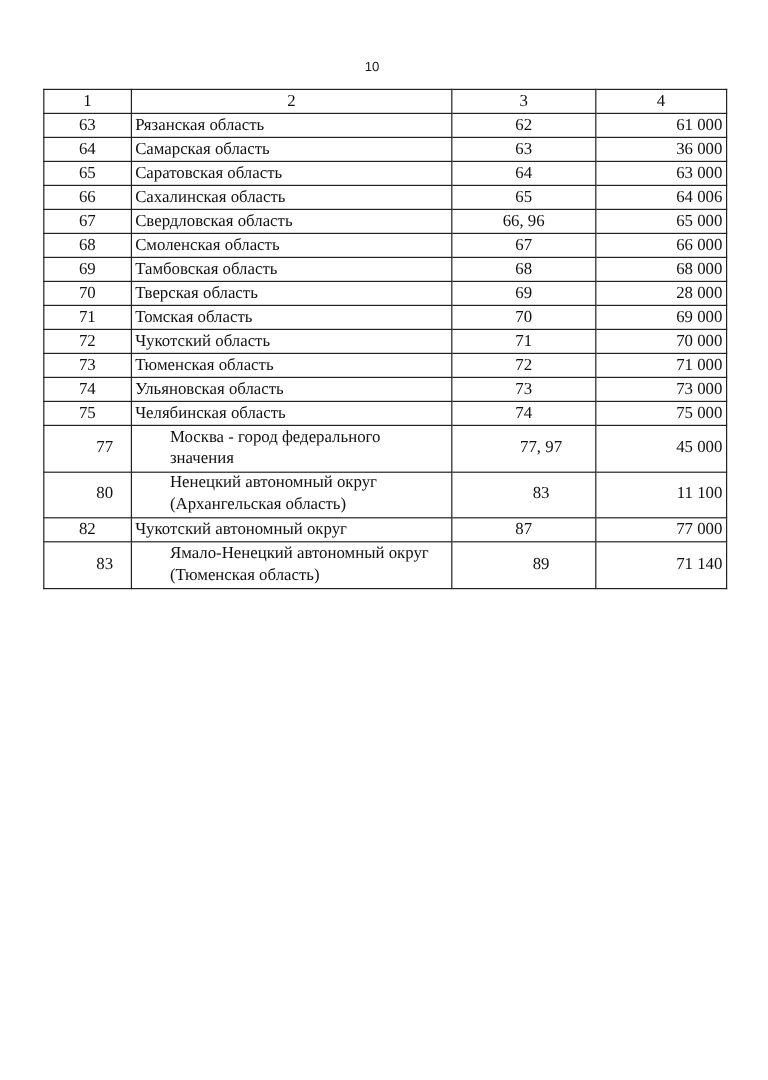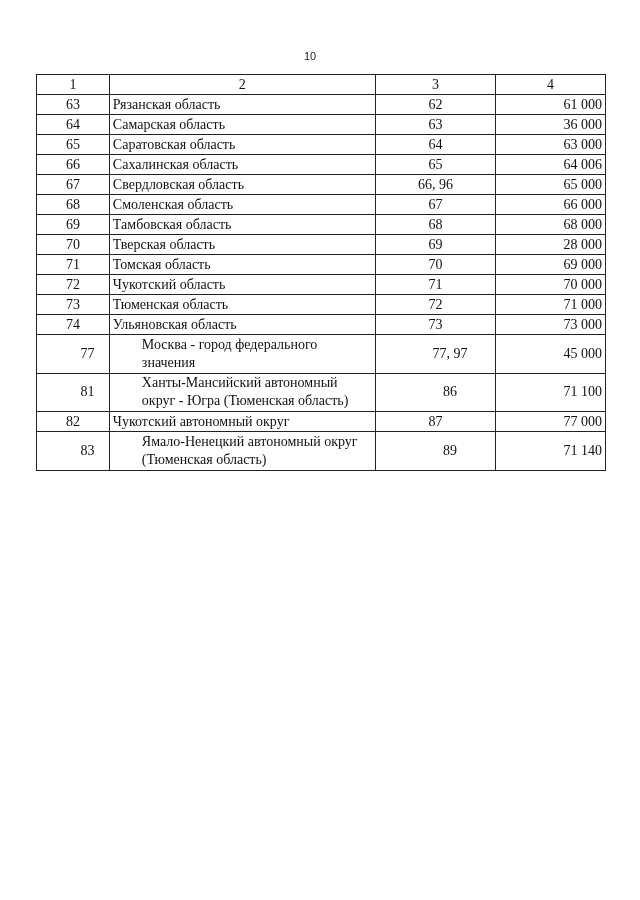--- a/index.html
+++ b/index.html
@@ -102,31 +102,37 @@
         <td class="c2">Тюменская область</td>
         <td class="c3">72</td>
         <td class="c4">71 000</td>
       </tr>
       <tr>
         <td class="c1">74</td>
         <td class="c2">Ульяновская область</td>
         <td class="c3">73</td>
         <td class="c4">73 000</td>
       </tr>
+      <tr>
+        <td class="c1">75</td>
+        <td class="c2">Челябинская область</td>
+        <td class="c3">74</td>
+        <td class="c4">75 000</td>
+      </tr>
       <tr class="tall">
         <td class="c1">77</td>
         <td class="c2">Москва  -  город федерального значения</td>
         <td class="c3">77, 97</td>
         <td class="c4">45 000</td>
       </tr>
       <tr class="tall">
-        <td class="c1">81</td>
-        <td class="c2">Ханты-Мансийский автономный округ  - Югра (Тюменская область)</td>
-        <td class="c3">86</td>
-        <td class="c4">71 100</td>
+        <td class="c1">80</td>
+        <td class="c2">Ненецкий автономный округ (Архангельская область)</td>
+        <td class="c3">83</td>
+        <td class="c4">11 100</td>
       </tr>
       <tr>
         <td class="c1">82</td>
         <td class="c2">Чукотский автономный округ</td>
         <td class="c3">87</td>
         <td class="c4">77 000</td>
       </tr>
       <tr class="tall">
         <td class="c1">83</td>
         <td class="c2">Ямало-Ненецкий автономный округ (Тюменская область)</td>

